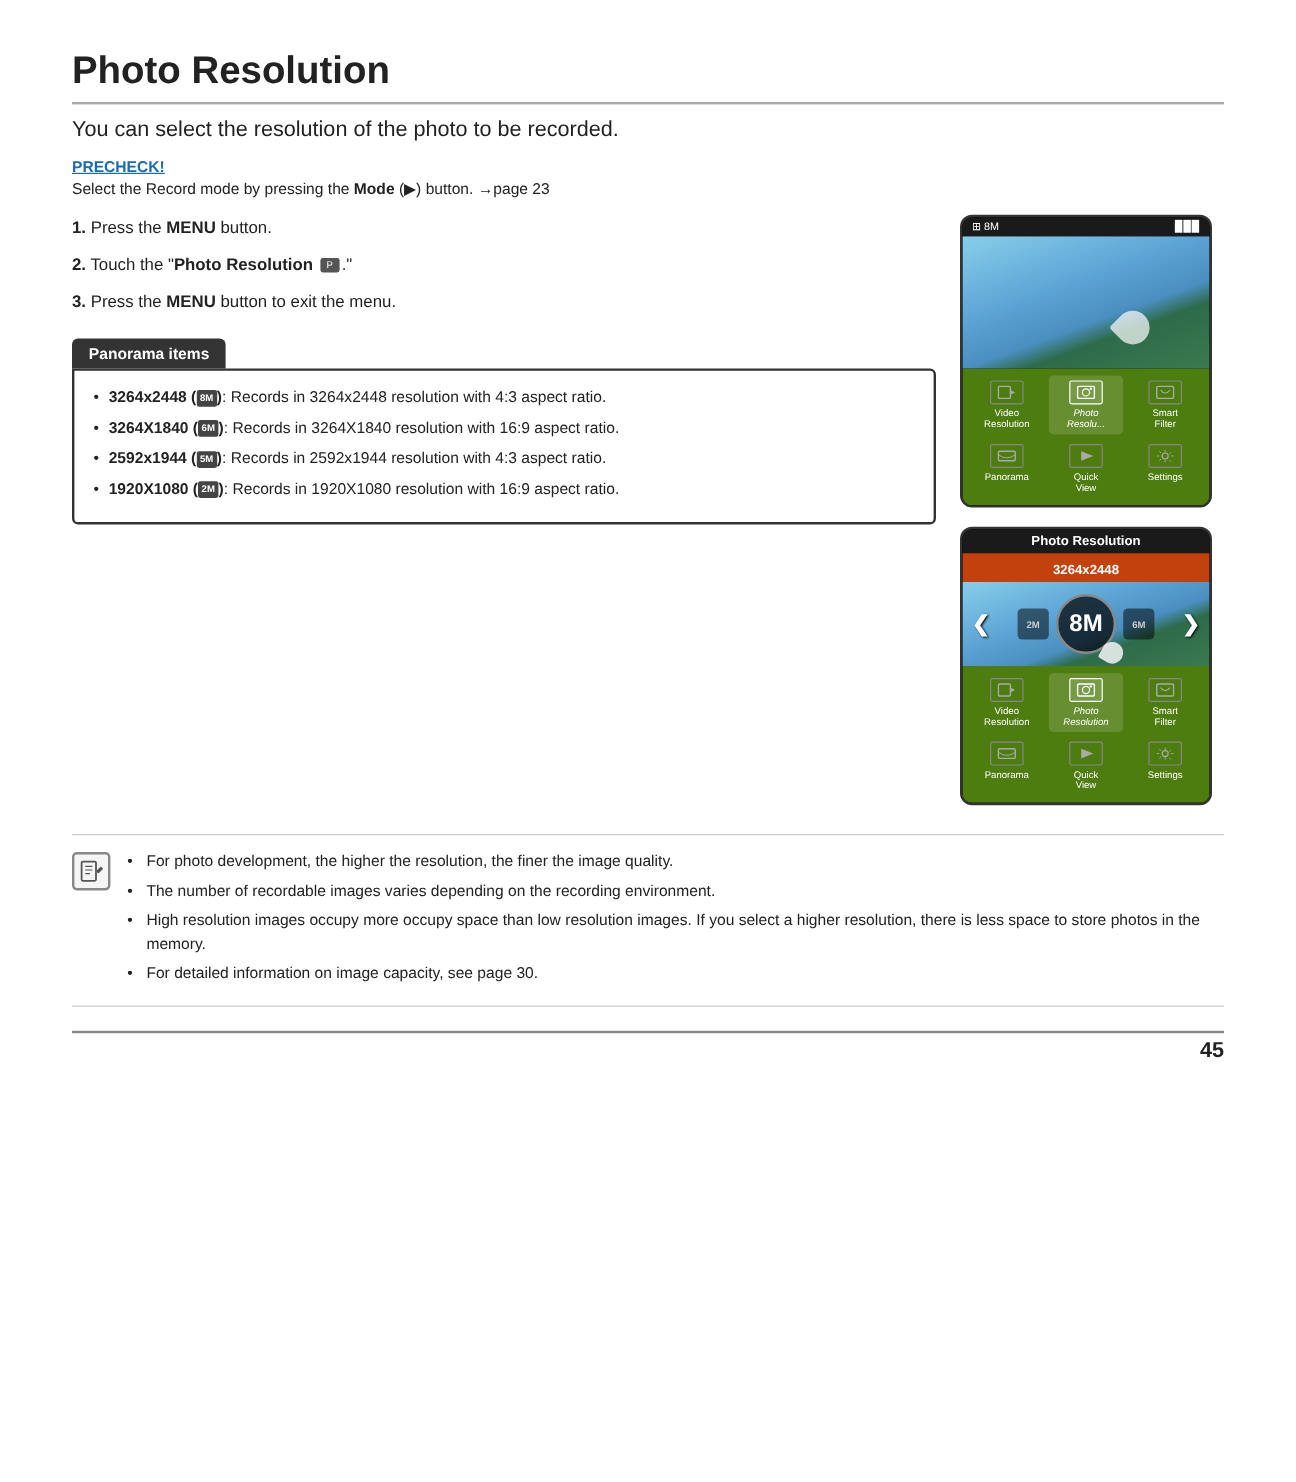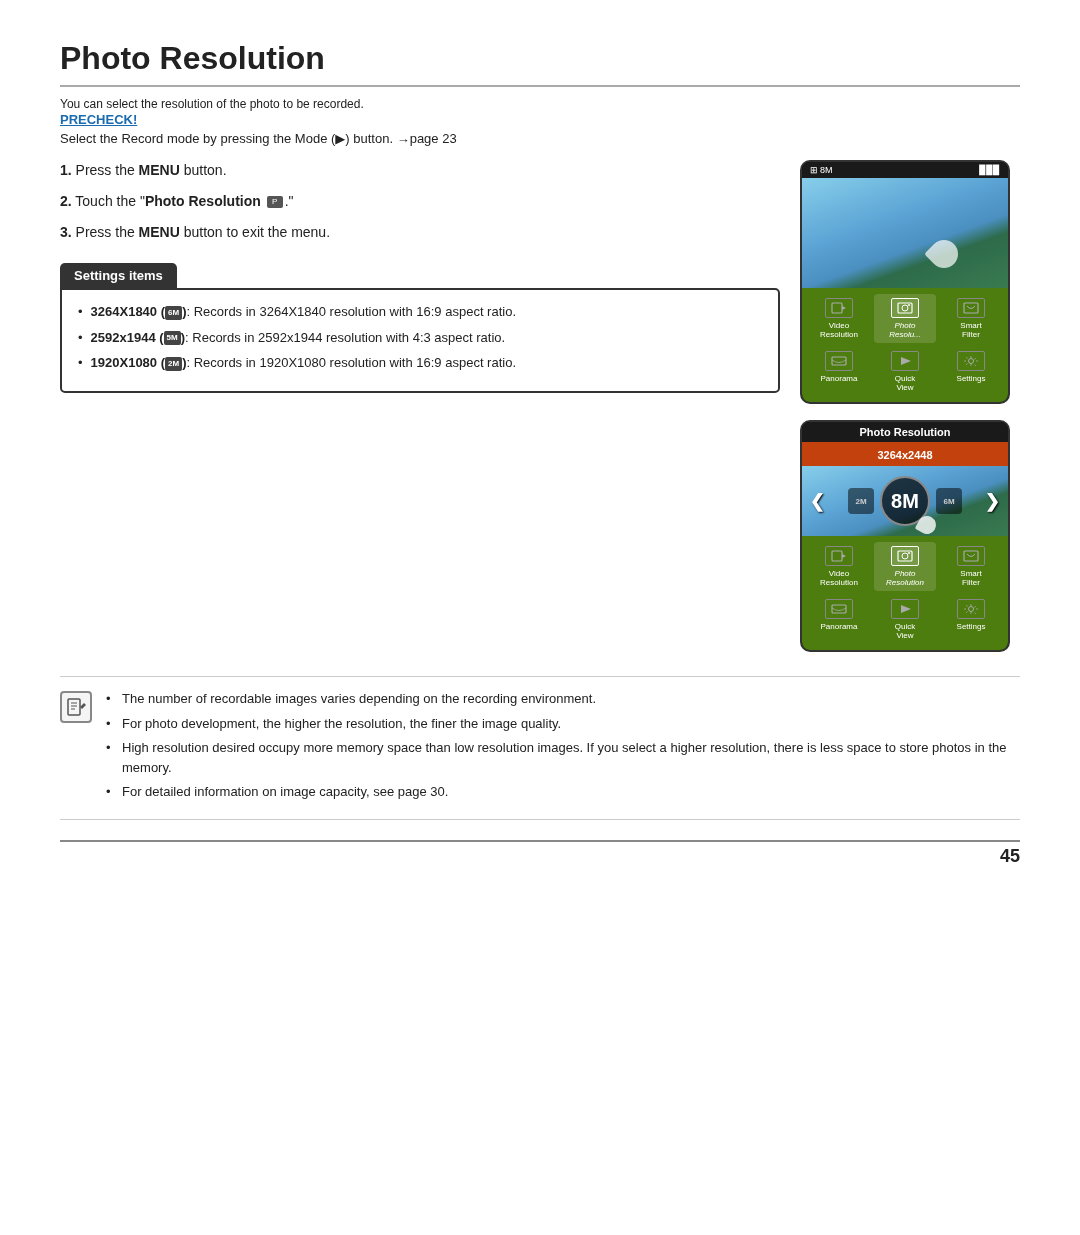--- a/index.html
+++ b/index.html
@@ -15,41 +15,42 @@
 
     h1 {
       font-size: 32px;
       font-weight: bold;
       margin-bottom: 10px;
       padding-bottom: 8px;
       border-bottom: 2px solid #aaa;
     }
 
     .intro-text {
-      font-size: 12px;
+      margin-bottom: 12px;
+      font-size: 18px;
     }
 
     .precheck-link {
       color: #1a6bb0;
       text-decoration: underline;
       font-weight: bold;
       font-size: 13px;
       cursor: pointer;
     }
 
     .precheck-section {
       margin-bottom: 14px;
     }
 
     .precheck-desc {
       font-size: 13px;
       margin-top: 4px;
     }
 
-    .precheck-desc b { font-weight: normal; }
+    .precheck-desc b { font-weight: bold; }
 
     .main-content {
       display: flex;
       gap: 20px;
     }
 
     .left-column {
       flex: 1;
     }
 
@@ -414,22 +415,25 @@
         <span style="display:inline-block;width:16px;height:12px;background:#555;border-radius:2px;vertical-align:middle;margin:0 2px;font-size:8px;color:#fff;text-align:center;line-height:12px;">P</span>."
       </div>
 
       <div class="step">
         <span class="step-num">3.</span>
         Press the <b>MENU</b> button to exit the menu.
       </div>
     </div>
 
     <div class="submenu-section">
-      <div class="submenu-box">Settings items</div>
+      <div class="submenu-box">Panorama items</div>
       <div class="submenu-content">
+        <div class="submenu-item">
+          <span><b>3264x2448 (<span class="icon-badge">8M</span>)</b>: Records in 3264x2448 resolution with 4:3 aspect ratio.</span>
+        </div>
         <div class="submenu-item">
           <span><b>3264X1840 (<span class="icon-badge">6M</span>)</b>: Records in 3264X1840 resolution with 16:9 aspect ratio.</span>
         </div>
         <div class="submenu-item">
           <span><b>2592x1944 (<span class="icon-badge">5M</span>)</b>: Records in 2592x1944 resolution with 4:3 aspect ratio.</span>
         </div>
         <div class="submenu-item">
           <span><b>1920X1080 (<span class="icon-badge">2M</span>)</b>: Records in 1920X1080 resolution with 16:9 aspect ratio.</span>
         </div>
       </div>
@@ -600,23 +604,23 @@
   <div class="note-icon">
     <svg width="20" height="20" viewBox="0 0 20 20" fill="none">
       <rect x="2" y="2" width="12" height="16" rx="1" stroke="#555" stroke-width="1.5"></rect>
       <line x1="5" y1="6" x2="11" y2="6" stroke="#555" stroke-width="1"></line>
       <line x1="5" y1="9" x2="11" y2="9" stroke="#555" stroke-width="1"></line>
       <line x1="5" y1="12" x2="9" y2="12" stroke="#555" stroke-width="1"></line>
       <path d="M14,10 L18,6 L20,8 L16,12 Z" fill="#555"></path>
     </svg>
   </div>
   <ul class="note-list">
+    <li>For photo development, the higher the resolution, the finer the image quality.</li>
     <li>The number of recordable images varies depending on the recording environment.</li>
-    <li>For photo development, the higher the resolution, the finer the image quality.</li>
-    <li>High resolution desired occupy more memory space than low resolution images. If you select a higher resolution, there is less space to store photos in the memory.</li>
+    <li>High resolution images occupy more occupy space than low resolution images. If you select a higher resolution, there is less space to store photos in the memory.</li>
     <li>For detailed information on image capacity, see page 30.</li>
   </ul>
 </div>
 
 <div class="page-number">
   <div class="page-number-line">
     <span>45</span>
   </div>
 </div>
 

